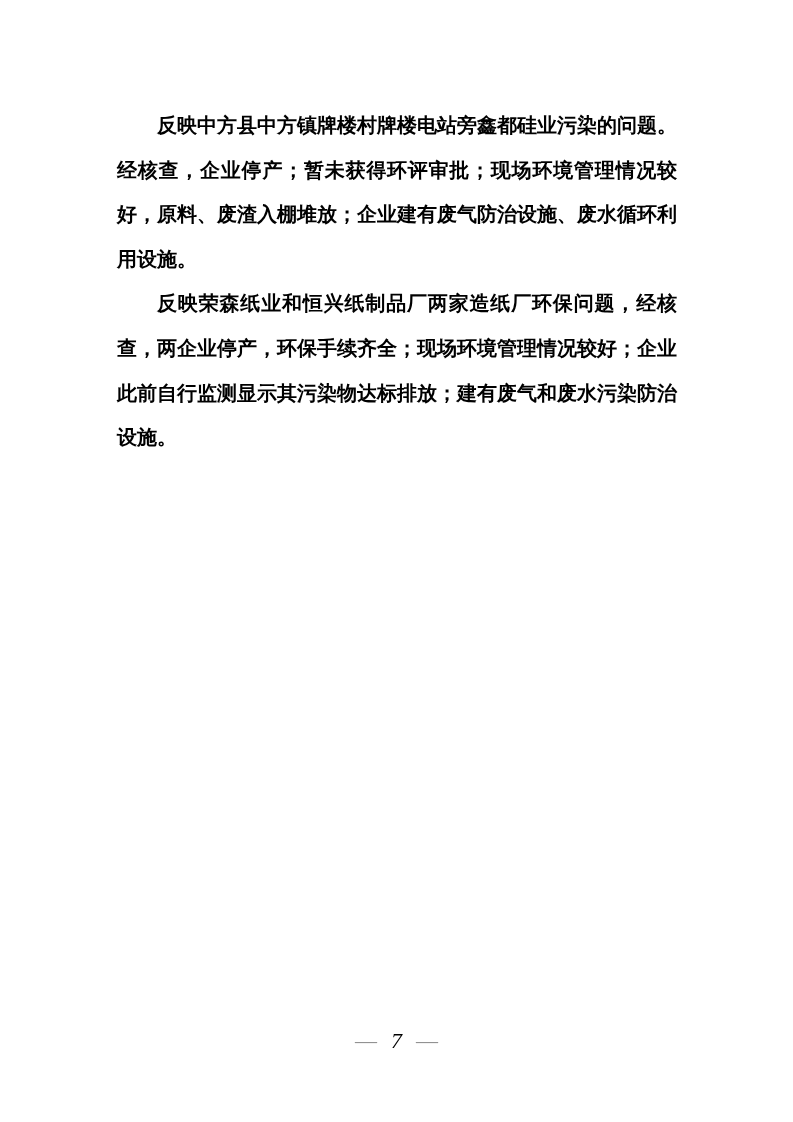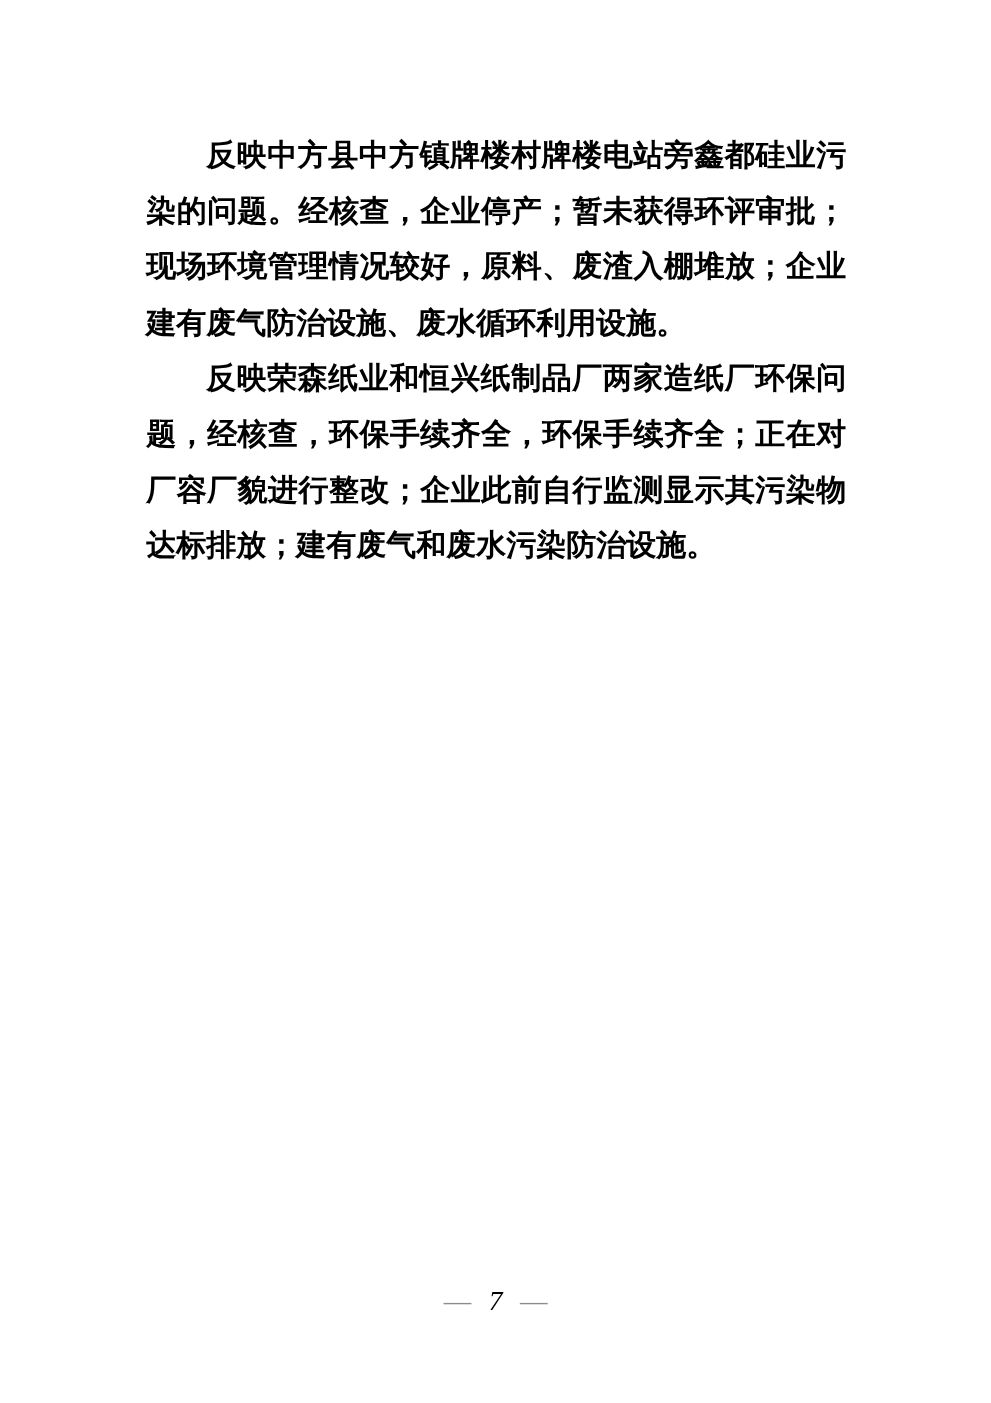--- a/index.html
+++ b/index.html
@@ -27,21 +27,21 @@
     left: 117px;
     top: 103px;
     width: 560px;
   }
   .text-block p {
     margin: 0;
     padding: 0;
     color: #000000;
     font-family: "Liberation Serif", "DejaVu Serif", serif;
     font-weight: bold;
-    font-size: 24px;
+    font-size: 20px;
     line-height: 44.6px;
     text-align: justify;
     text-justify: inter-ideograph;
     text-indent: 2em;
     word-break: break-all;
   }
   .page-footer {
     position: absolute;
     left: 0;
     right: 0;
@@ -63,20 +63,20 @@
     font-style: italic;
   }
 </style>
 </head>
 <body>
 
 <div class="page">
 
   <div class="text-block">
     <p>反映中方县中方镇牌楼村牌楼电站旁鑫都硅业污染的问题。经核查，企业停产；暂未获得环评审批；现场环境管理情况较好，原料、废渣入棚堆放；企业建有废气防治设施、废水循环利用设施。</p>
-    <p>反映荣森纸业和恒兴纸制品厂两家造纸厂环保问题，经核查，环保手续齐全，环保手续齐全；正在对厂容厂貌进行整改；企业此前自行监测显示其污染物达标排放；建有废气和废水污染防治设施。</p>
+    <p>反映荣森纸业和恒兴纸制品厂两家造纸厂环保问题，经核查，两企业停产，环保手续齐全；现场环境管理情况较好；企业此前自行监测显示其污染物达标排放；建有废气和废水污染防治设施。</p>
   </div>
 
   <div class="page-footer">
     <span class="dash">—</span><span class="num">7</span><span class="dash">—</span>
   </div>
 
 </div>
 
 </body></html>

